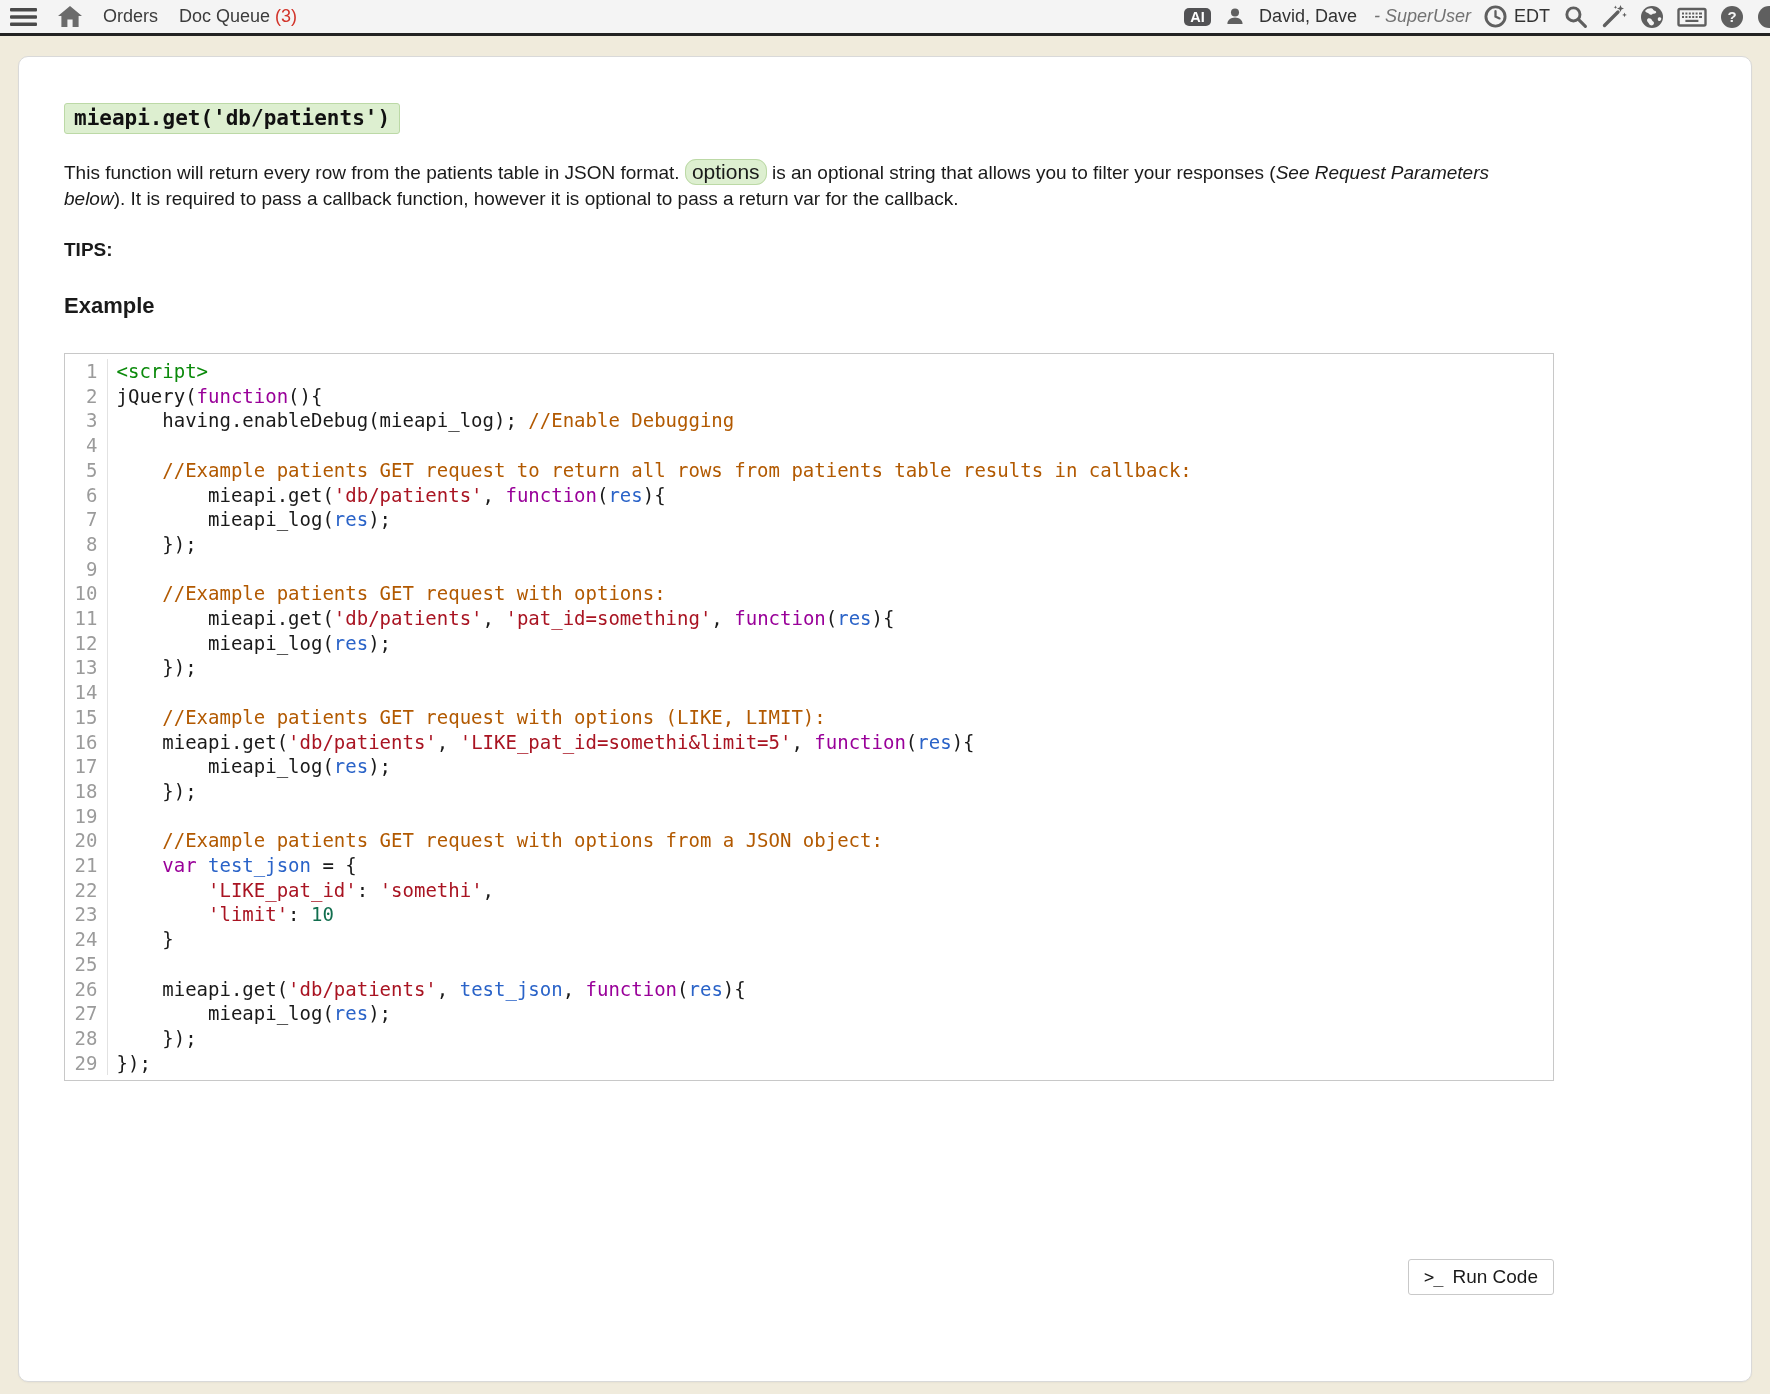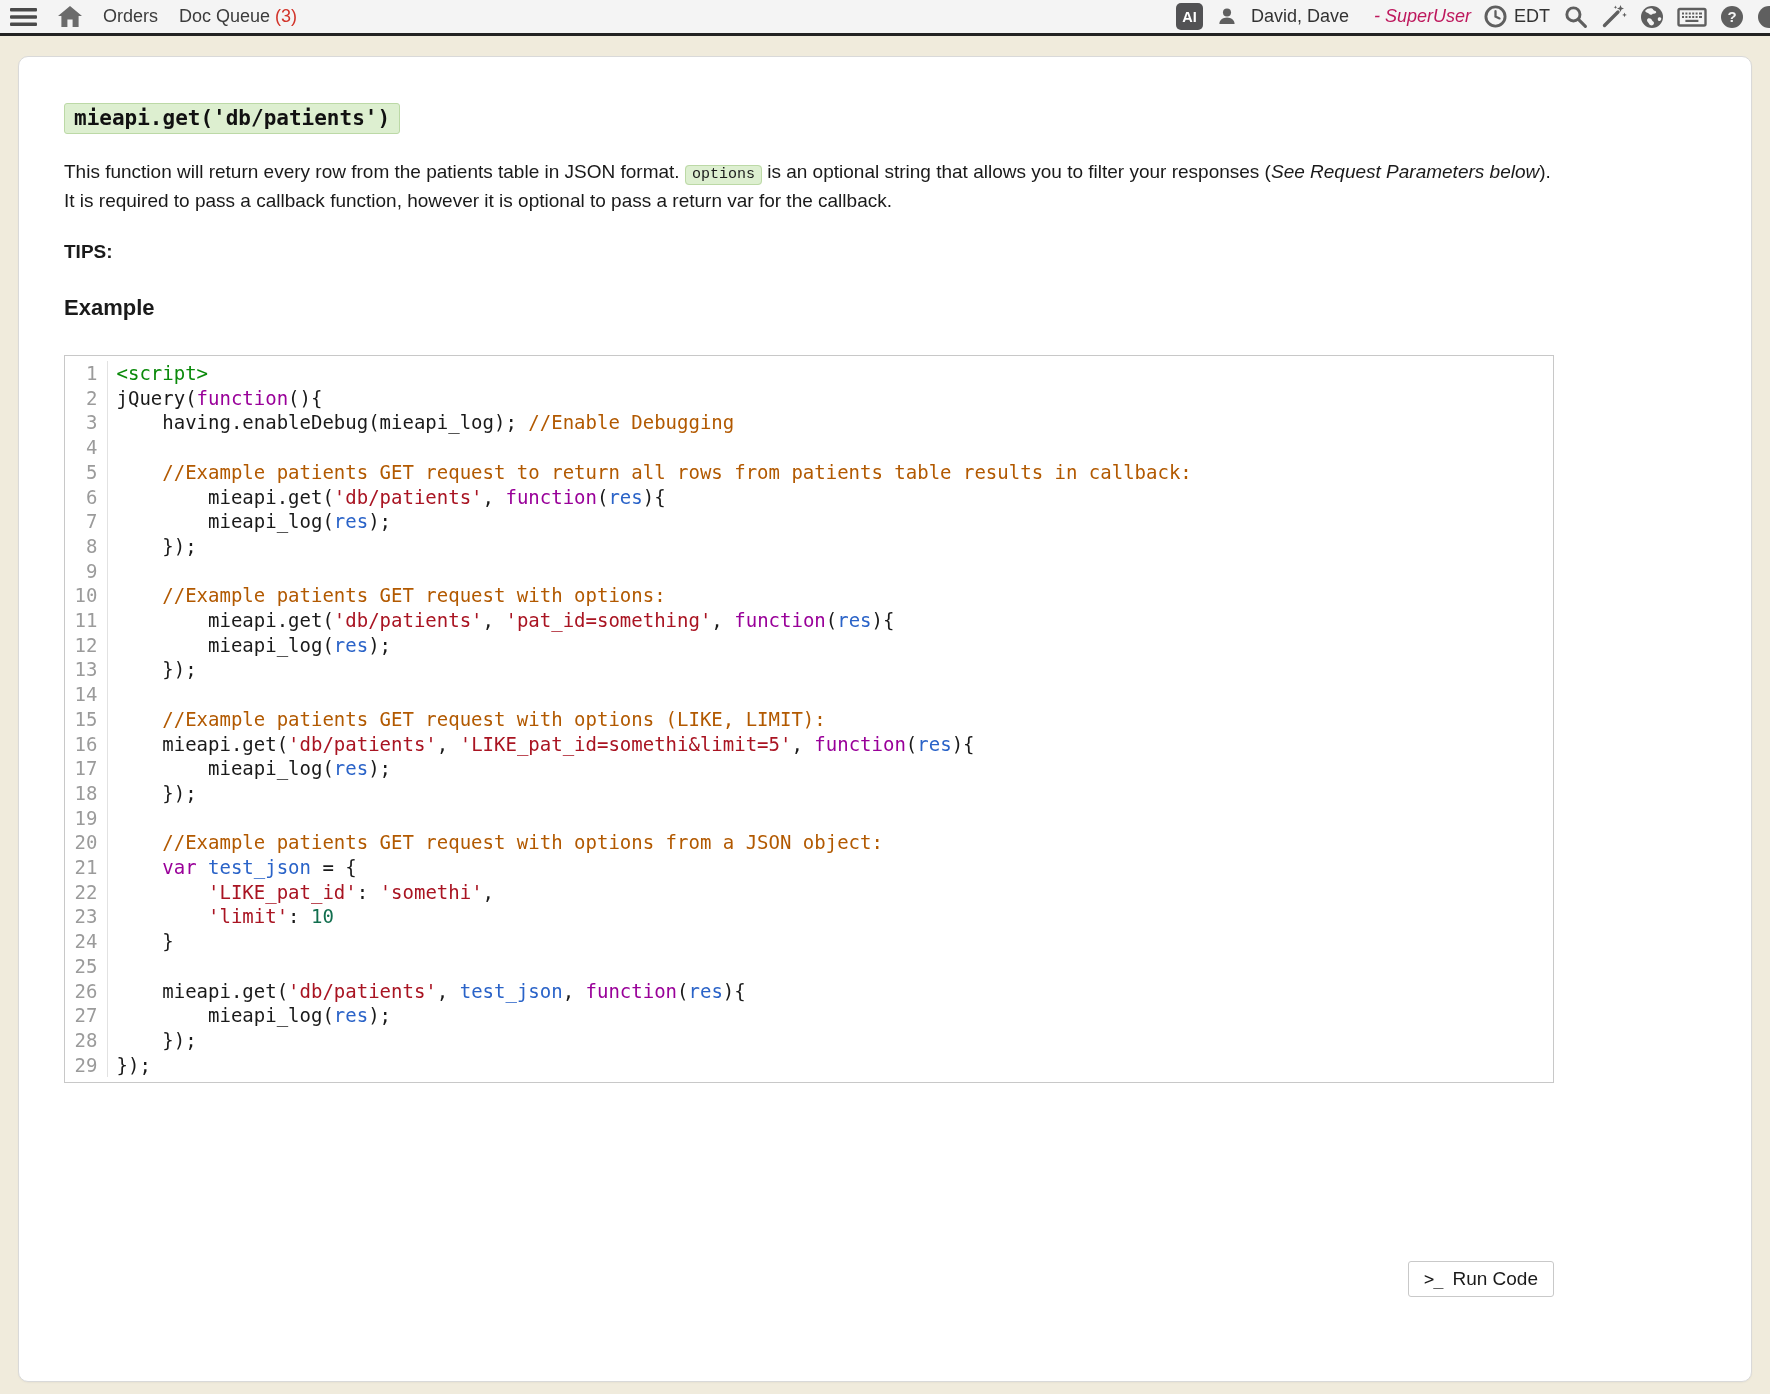--- a/index.html
+++ b/index.html
@@ -18,26 +18,26 @@
     display: flex; align-items: center;
     padding: 0 0 0 10px; overflow: hidden;
   }
   .topbar-left { display: flex; align-items: center; gap: 21px; }
   .topbar-right { margin-left: auto; display: flex; align-items: center; gap: 13px; padding-right: 0; }
   .tb-icon { display: inline-flex; align-items: center; justify-content: center; cursor: pointer; }
   .tb-icon svg { display: block; }
   .nav-link { font-size: 18px; color: #3c3c3c; text-decoration: none; cursor: pointer; }
   .count-red { color: #d2342a; }
   .ai-badge {
-    width: 27px; height: 27px; background: #525254; color: #fff;
+    width: 27px; height: 18px; background: #525254; color: #fff;
     border-radius: 5px; display: inline-flex; align-items: center; justify-content: center;
     font-weight: bold; font-size: 14.5px; cursor: pointer;
   }
   .user-name { font-size: 18px; color: #333; }
-  .user-role { font-size: 18px; color: #be185d; font-style: italic; margin-left: 12px; }
+  .user-role { font-size: 18px; color: #737373; font-style: italic; margin-left: 4px; }
   .tz-label { font-size: 18px; color: #333; margin-left: -6px; text-align: center; }
   .edge-cut { margin-right: -11px; }
 
   
   .page { padding: 20px 18px 0 18px; }
   .card {
     background: #fff; border: 1px solid #d9d9d9; border-radius: 10px;
     min-height: 1326px;
     box-shadow: 0 1px 2px rgba(0,0,0,0.04);
   }
@@ -47,22 +47,22 @@
   
   .title-code {
     display: inline-block; margin: 0;
     font-family: "DejaVu Sans Mono", monospace;
     font-weight: bold; font-size: 21px; color: #111;
     background: #ddefd0; border: 1px solid #bcd9a6; border-radius: 3px;
     padding: 2px 9px 3px 9px;
   }
   .para { font-size: 19px; line-height: 26px; margin: 25px 0 0 0; }
   .inline-code {
-    font-family: Liberation Mono, monospace; font-size: 15px;
-    background: #ddefd0; border: 1px solid #bcd9a6; border-radius: 4px;
+    font-family: Liberation Sans, sans-serif; font-size: 21px;
+    background: #ddefd0; border: 1px solid #bcd9a6; border-radius: 11px;
     padding: 0px 6px 1px 6px; white-space: nowrap;
   }
   .tips-label { font-size: 19px; font-weight: bold; margin: 27px 0 0 0; }
   ul.tips-list { margin: 18px 0 0 0; padding-left: 38px; }
   ul.tips-list li { font-size: 19px; line-height: 31px; }
   .example-label { font-size: 22px; font-weight: bold; margin: 32px 0 0 0; }
 
   
   .codeblock {
     margin-top: 34px; border: 1px solid #c8c8c8; background: #fff;

